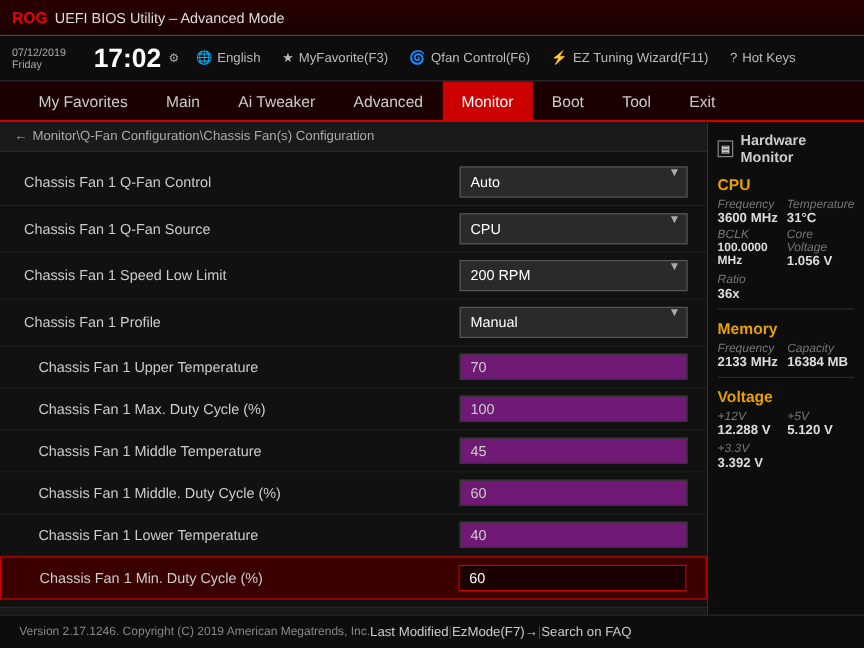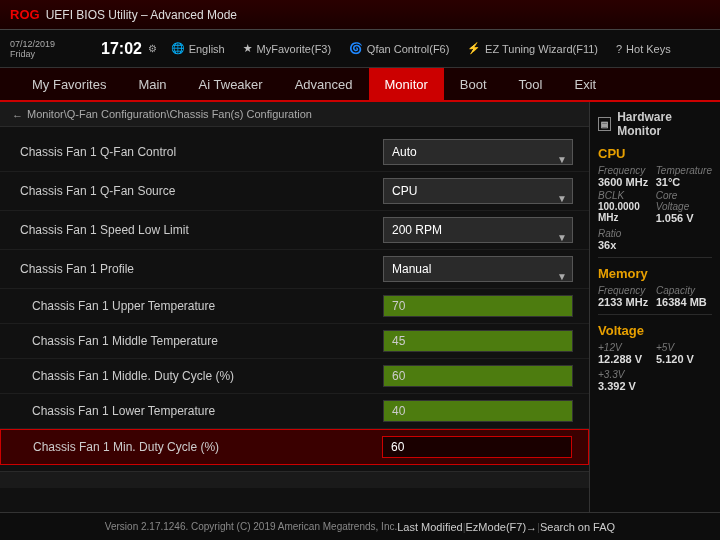--- a/index.html
+++ b/index.html
@@ -44,26 +44,25 @@
       gap: 14px;
     }
     .datetime {
       display: flex;
       flex-direction: column;
       font-size: 9px;
       color: #aaa;
       margin-right: 19px;
     }
     .time-display {
-      font-size: 16px;
+      font-size: 22px;
       font-weight: bold;
       color: #fff;
       margin-right: 2px;
       line-height: 1;
-      margin-left: 23px;
     }
     .gear-icon { font-size: 10px; color: #aaa; }
     .info-items {
       display: flex;
       gap: 18px;
       font-size: 11px;
       color: #bbb;
       align-items: center;
     }
     .info-item {
@@ -137,39 +136,39 @@
       background: #3a0000;
       border: 1px solid #c00;
     }
     .setting-label {
       flex: 1;
       font-size: 12px;
       color: #ccc;
     }
     .setting-value-plain {
       width: 190px;
-      background: #4d7c0f;
+      background: #701a75;
       border: 1px solid #333;
       color: #ccc;
       font-size: 12px;
       padding: 3px 8px;
     }
     .setting-value-selected {
       width: 190px;
       background: #1a0000;
       border: 1px solid #c00;
       color: #fff;
       font-size: 12px;
       padding: 3px 8px;
     }
     .dropdown-wrapper {
       width: 190px;
       position: relative;
       display: flex;
-      align-items: flex-end;
+      align-items: flex-start;
     }
     .dropdown-wrapper select {
       width: 100%;
       background: #2a2a2a;
       border: 1px solid #555;
       color: #fff;
       font-size: 12px;
       padding: 3px 24px 3px 8px;
       appearance: none;
       cursor: pointer;
@@ -252,21 +251,21 @@
       background: #2a2a2a;
       margin: 6px 0;
     }
 
     
     #status-bar {
       height: 28px;
       background: #0d0d0d;
       display: flex;
       align-items: center;
-      justify-content: center;
+      justify-content: flex-start;
       padding: 0 16px;
       border-top: 1px solid #333;
       font-size: 11px;
       color: #aaa;
     }
     #status-bar .version {
       color: #888;
       font-size: 10px;
     }
     .status-actions {
@@ -383,20 +382,24 @@
           </select>
           <span class="dropdown-arrow">▼</span>
         </div>
       </div>
 
       <div class="setting-row">
         <span class="setting-label" style="padding-left:12px;">Chassis Fan 1 Upper Temperature</span>
         <div class="setting-value-plain">70</div>
       </div>
 
+      <div class="setting-row">
+        <span class="setting-label" style="padding-left:12px;">Chassis Fan 1 Max. Duty Cycle (%)</span>
+        <div class="setting-value-plain">100</div>
+      </div>
 
       <div class="setting-row">
         <span class="setting-label" style="padding-left:12px;">Chassis Fan 1 Middle Temperature</span>
         <div class="setting-value-plain">45</div>
       </div>
 
       <div class="setting-row">
         <span class="setting-label" style="padding-left:12px;">Chassis Fan 1 Middle. Duty Cycle (%)</span>
         <div class="setting-value-plain">60</div>
       </div>

